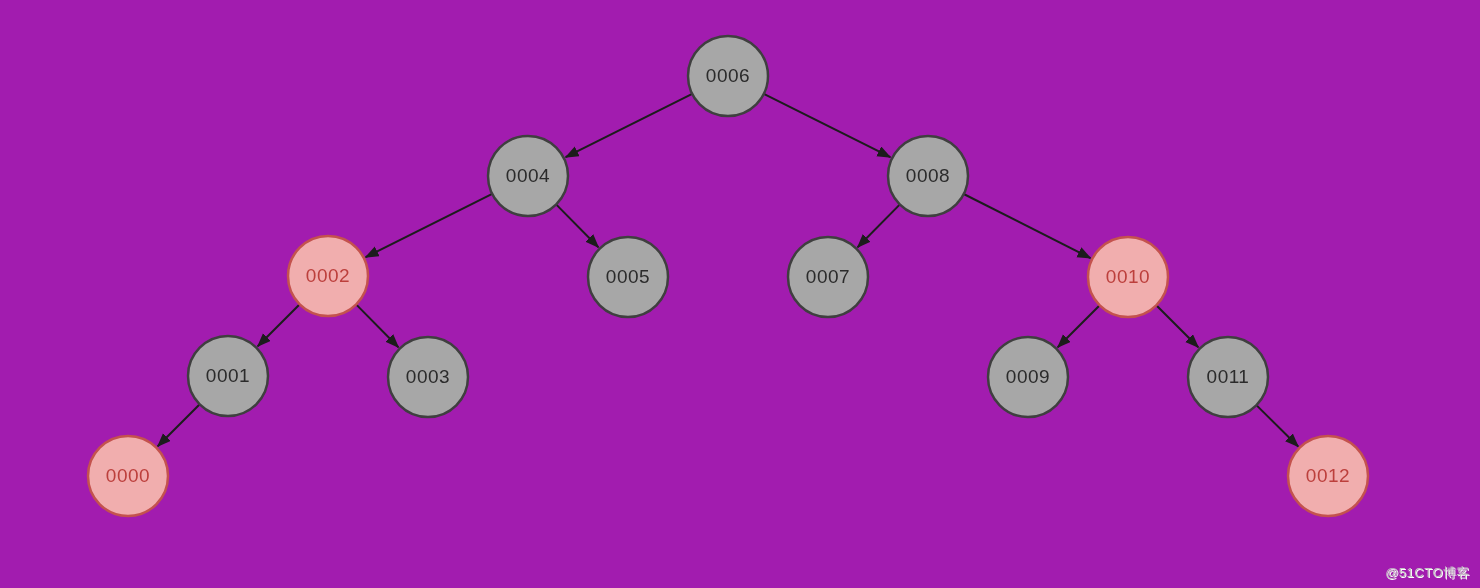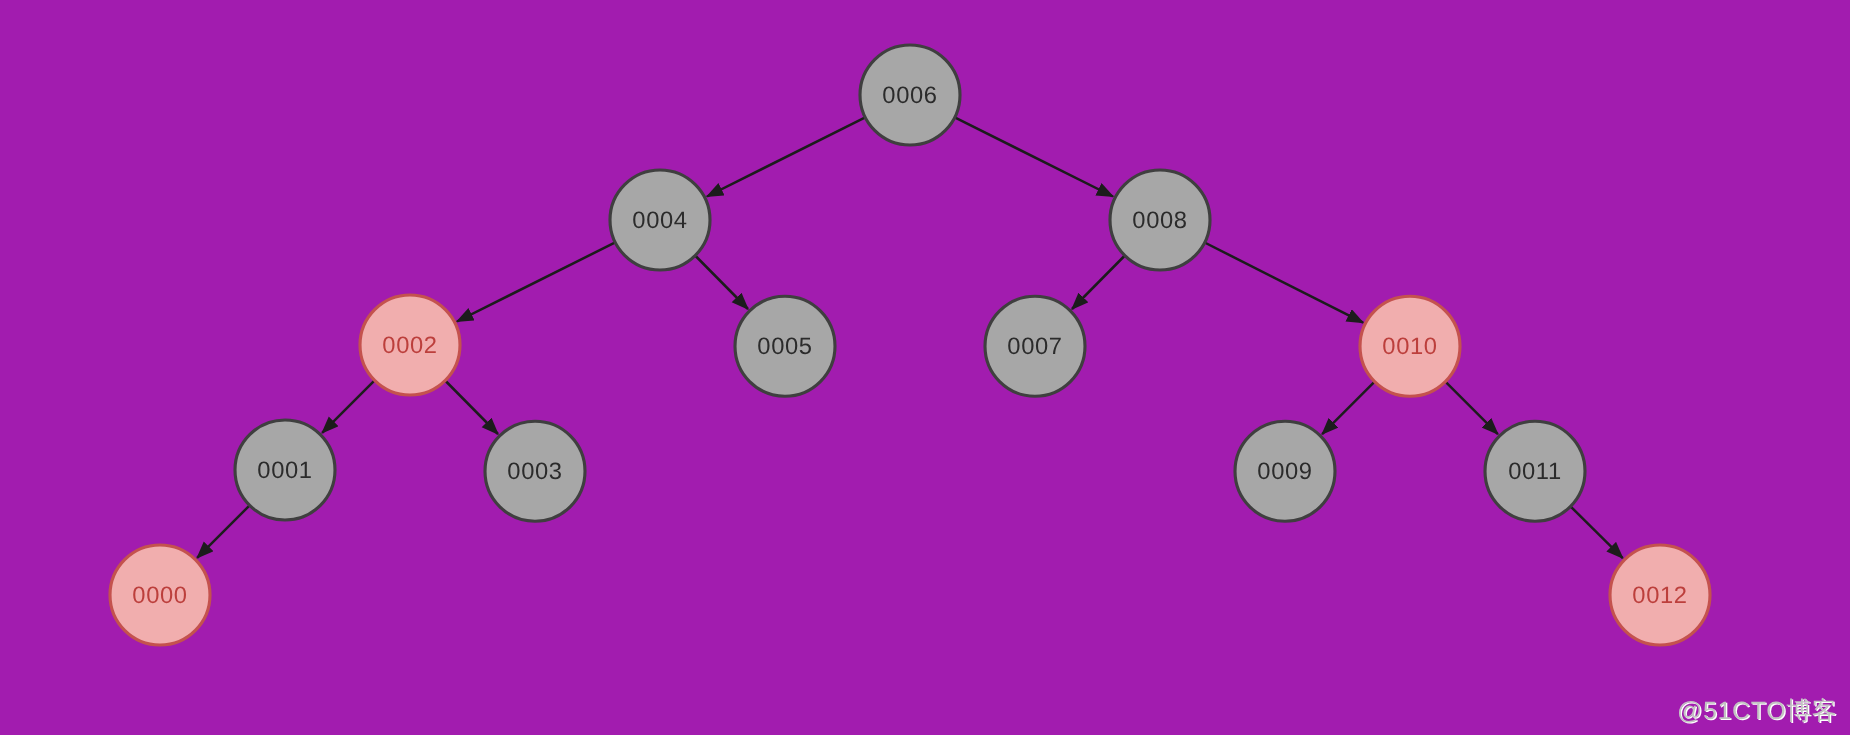--- a/index.html
+++ b/index.html
@@ -20,21 +20,21 @@
     font-family: "Liberation Sans", sans-serif;
     font-size: 19px;
     letter-spacing: 0.5px;
     text-anchor: middle;
     pointer-events: none;
   }
   .watermark {
     position: absolute;
     right: 10px;
     bottom: 6px;
-    font-size: 20px;
+    font-size: 13px;
     color: #c3c3c3;
     text-shadow: 1px 1px 0 #ffffff;
     letter-spacing: 0.5px;
     user-select: none;
   }
 </style>
 </head>
 <body>
 
 <div class="canvas">

